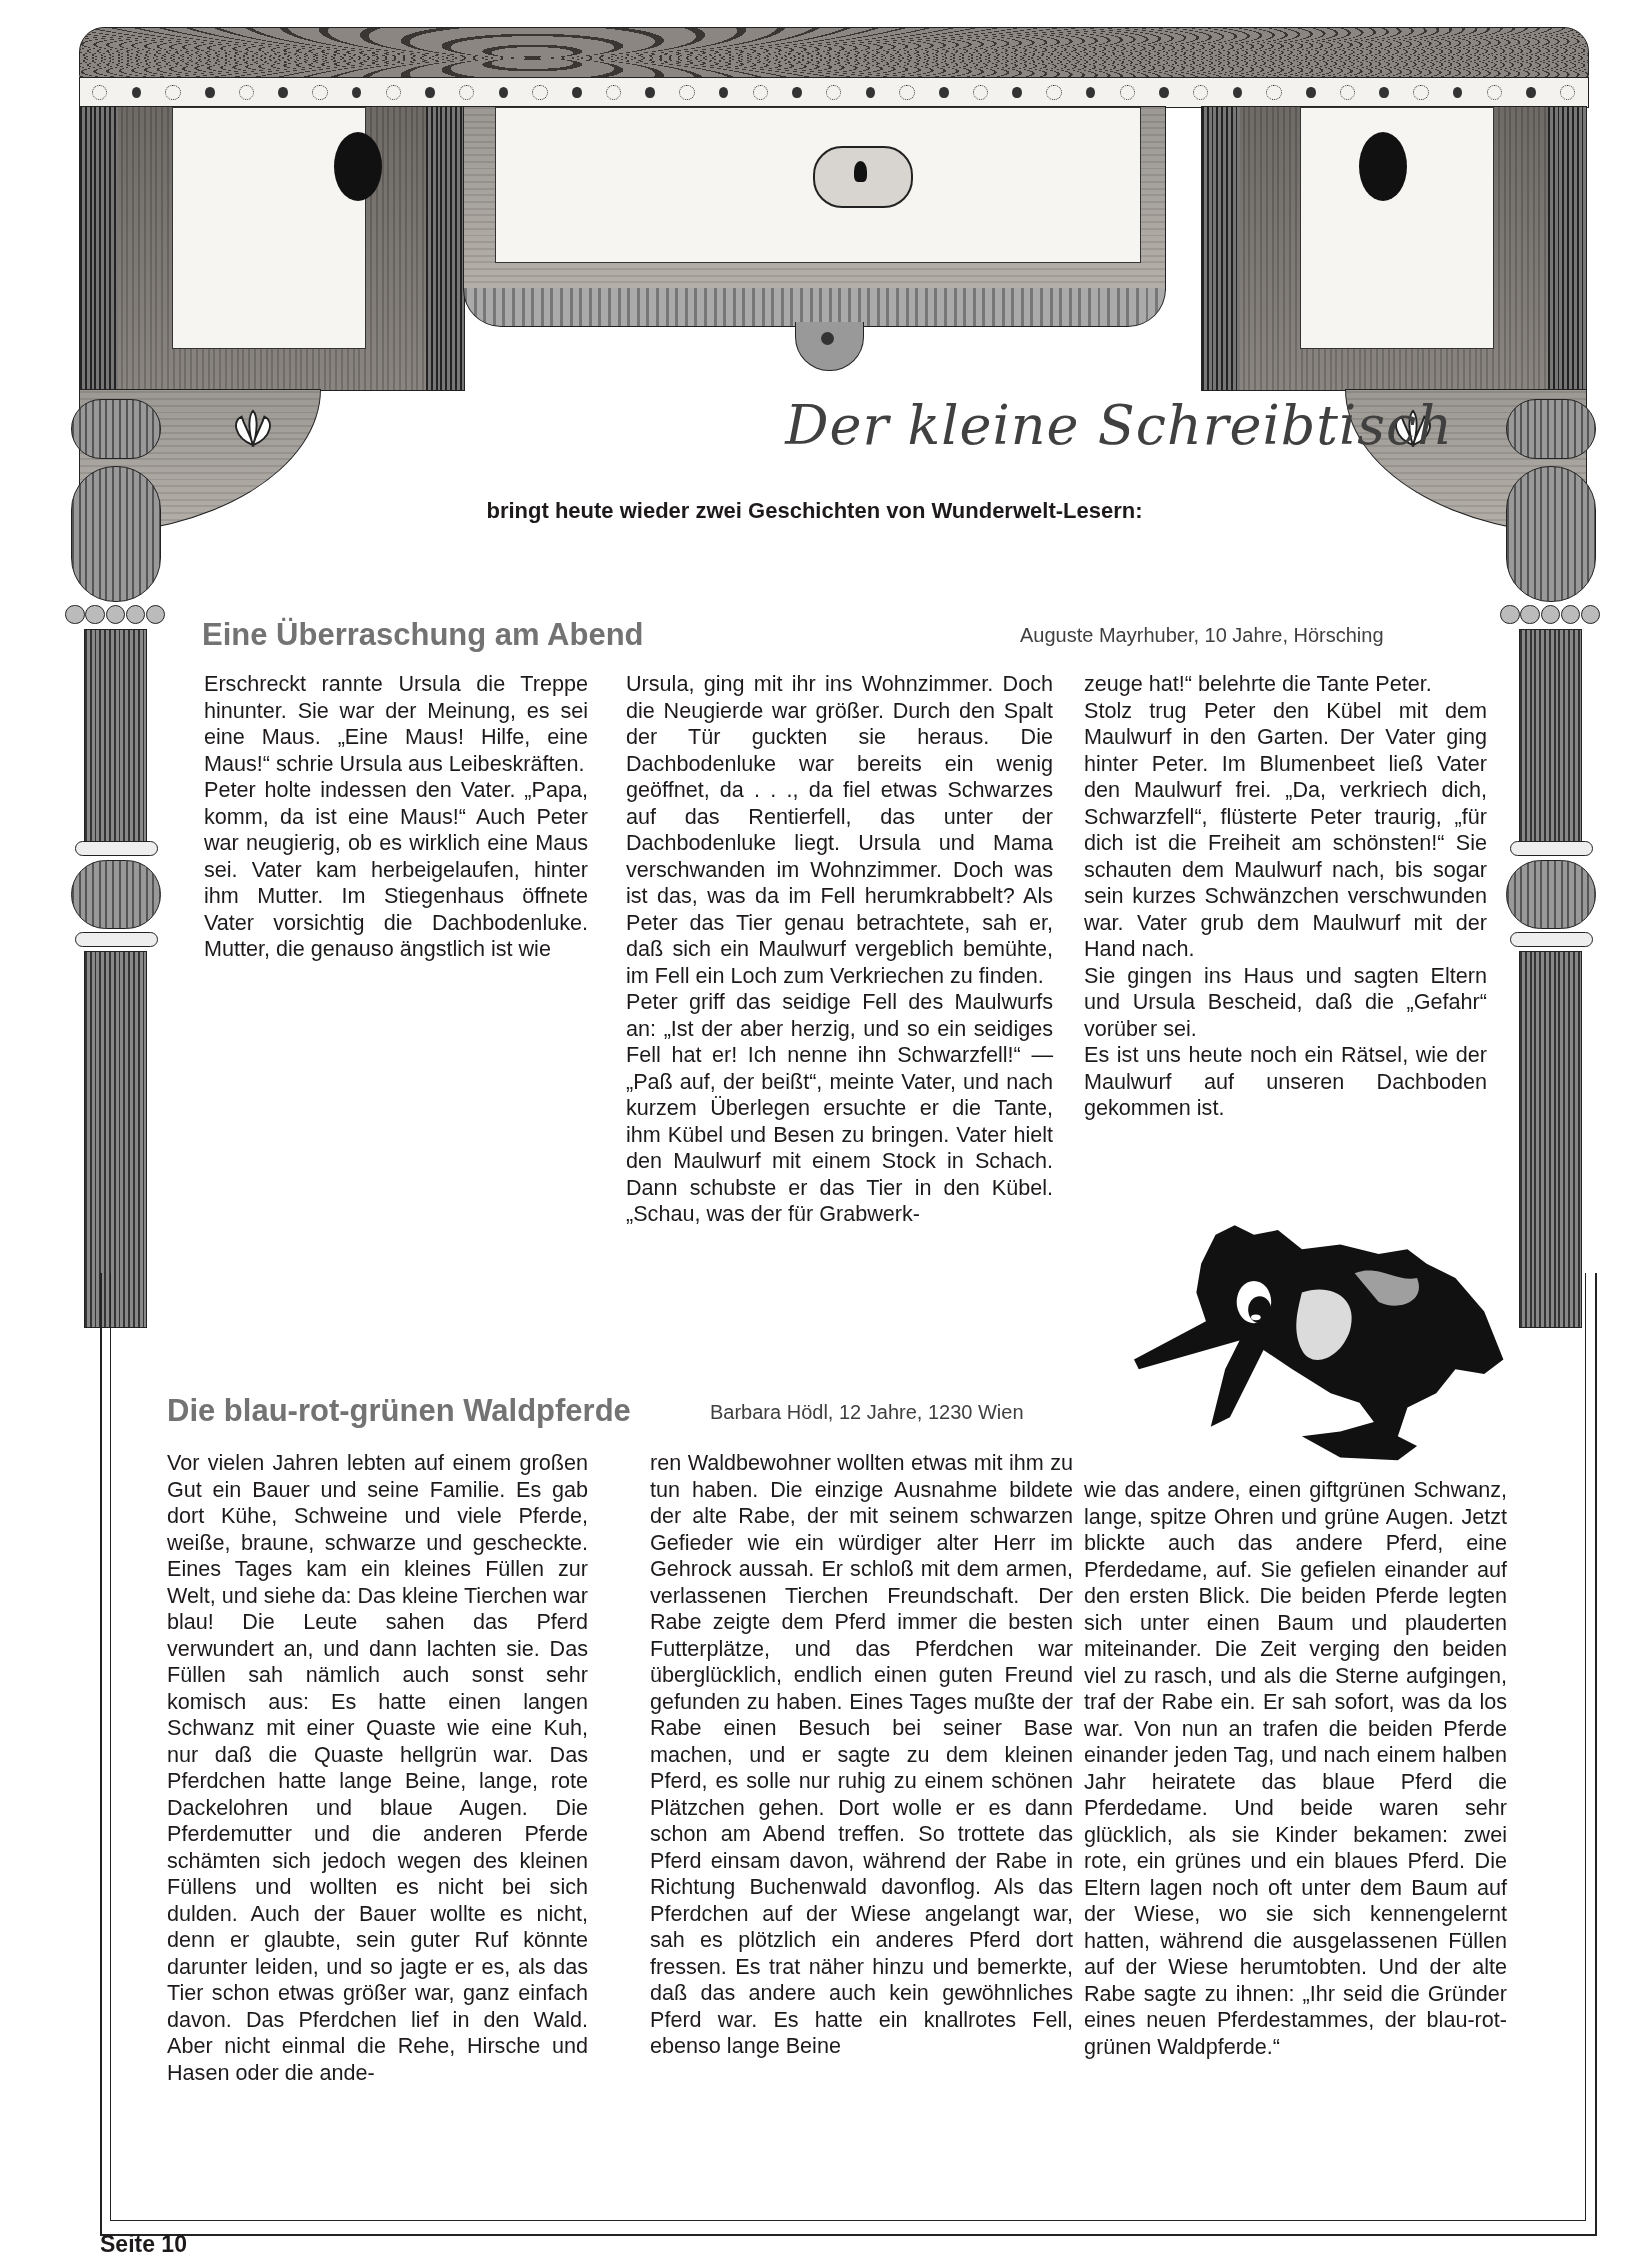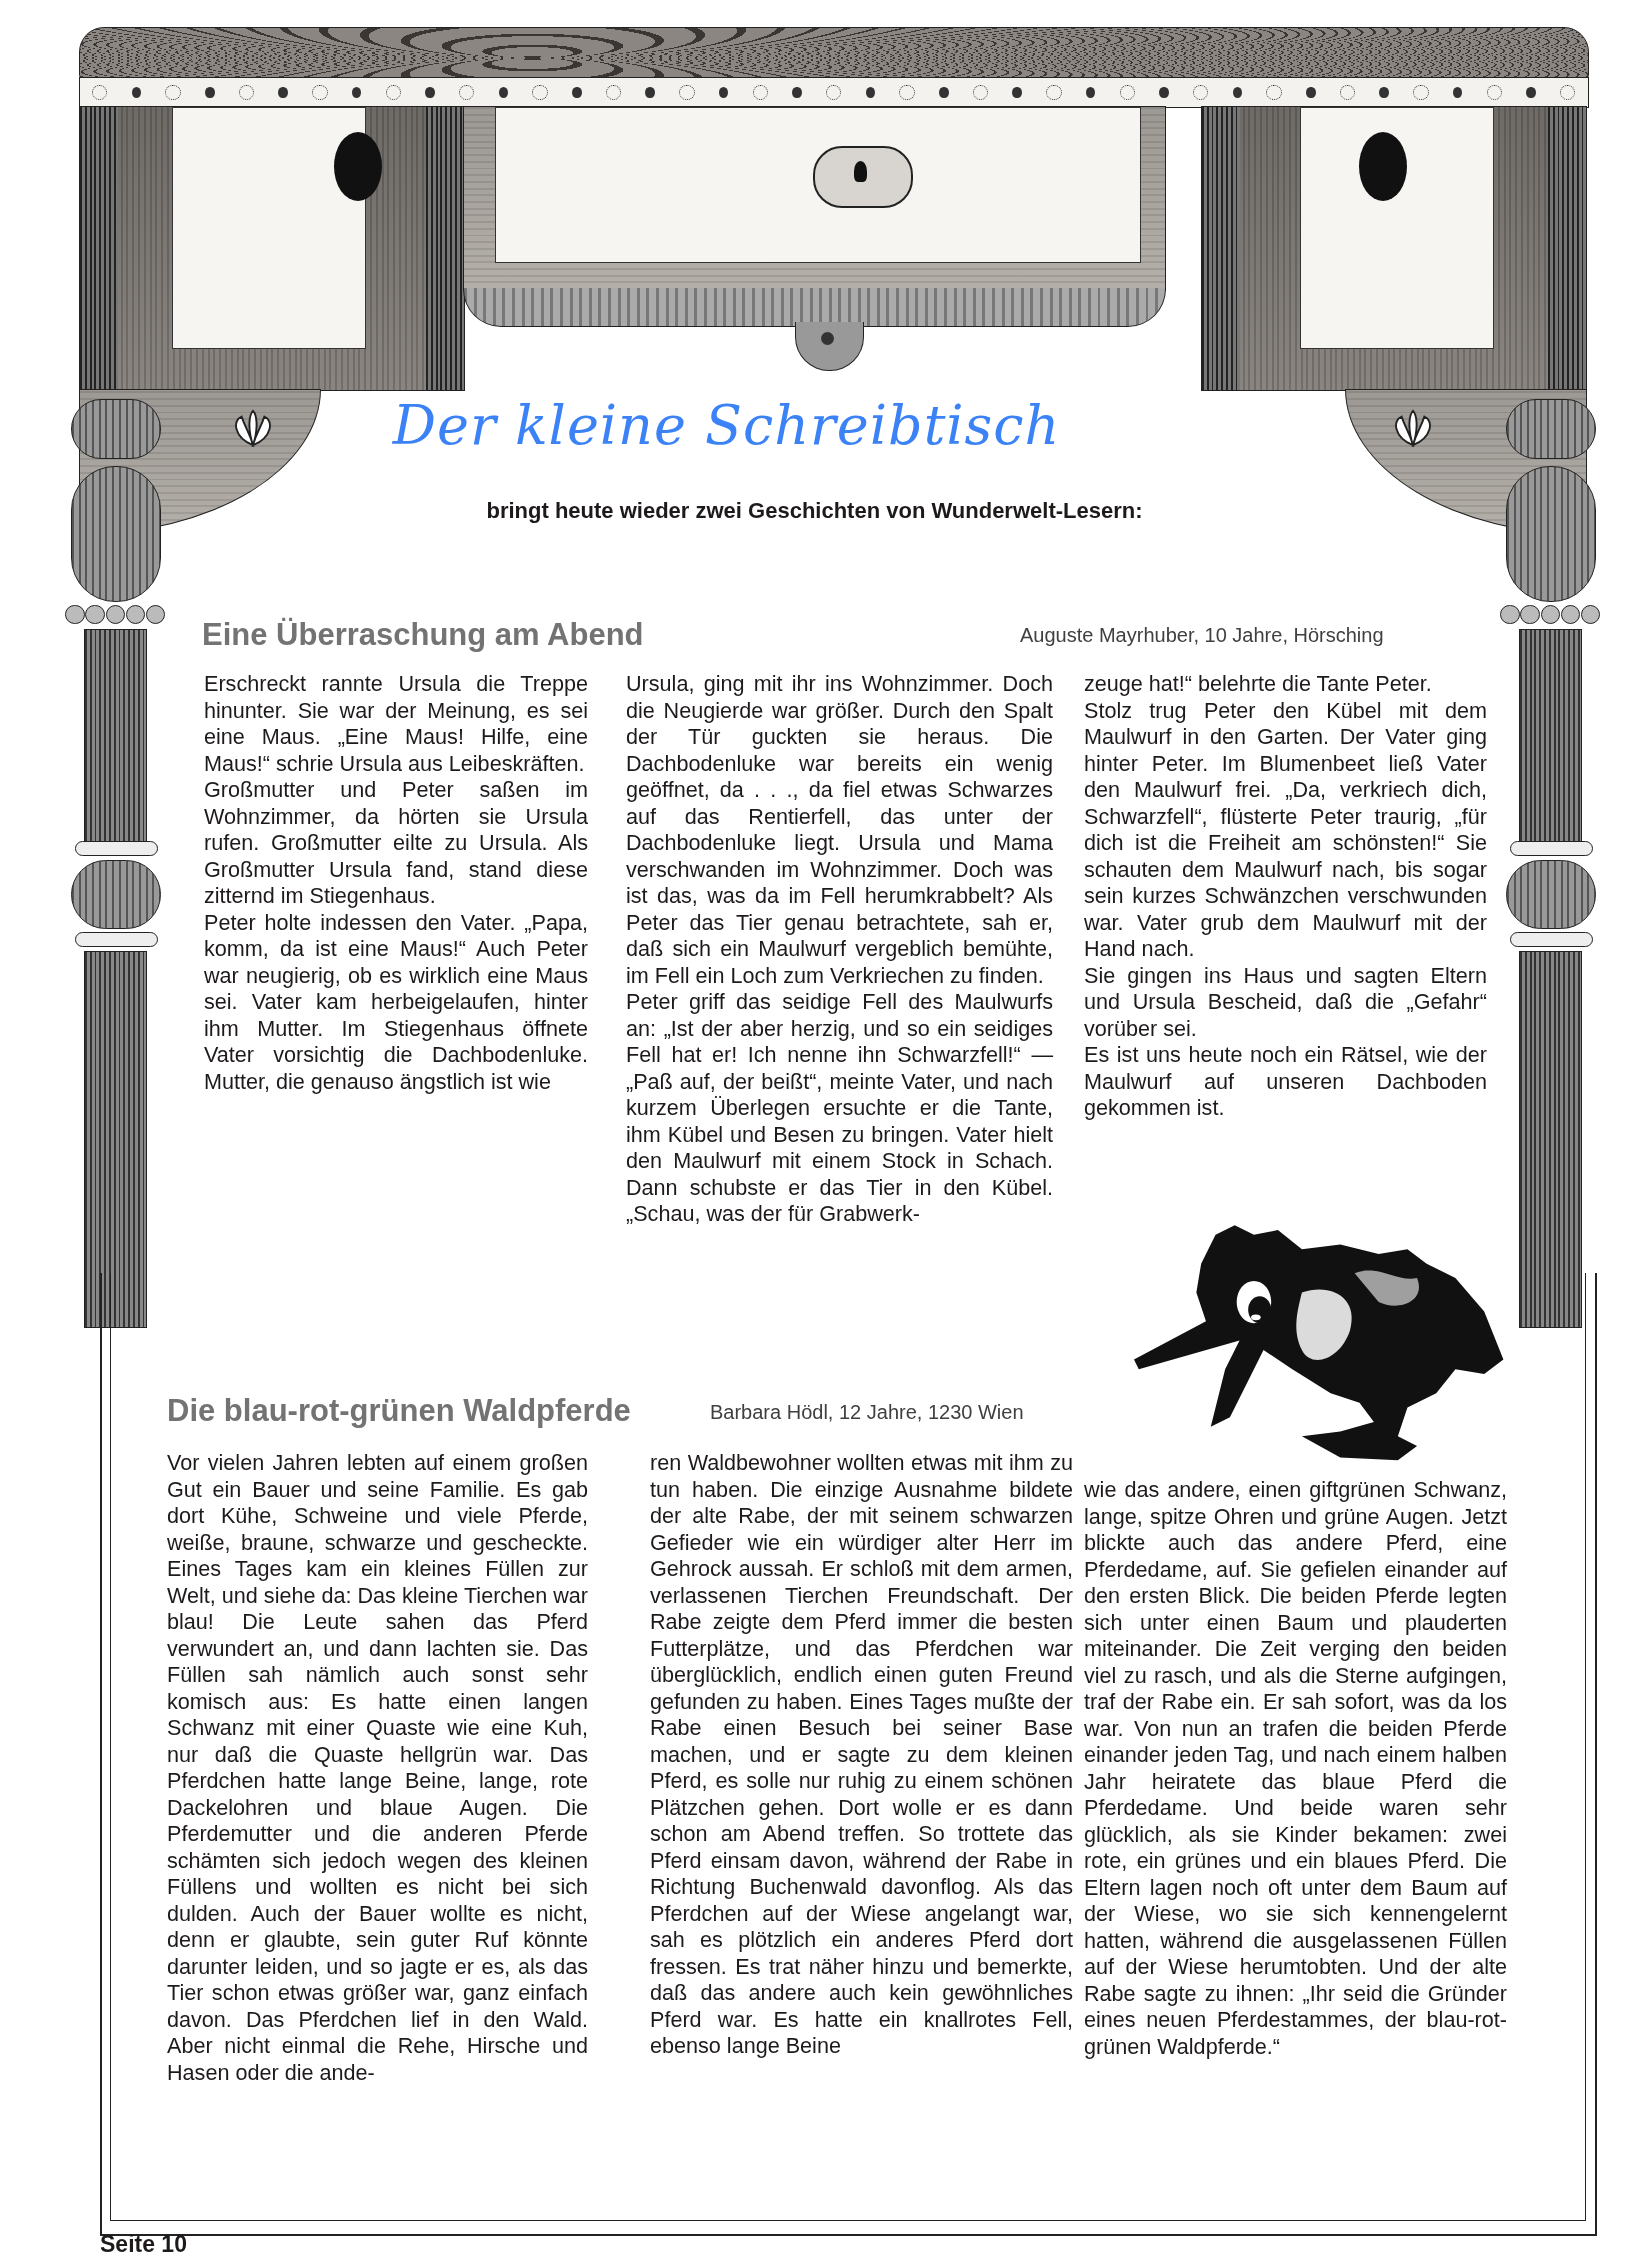--- a/index.html
+++ b/index.html
@@ -47,21 +47,21 @@
 
   .column-l { position:absolute; left:71px; top:389px; width:88px; height:937px; }
   .column-r { position:absolute; right:35px; top:389px; width:88px; height:937px; }
   .turn { position:absolute; left:0; width:88px; border:1.9px solid #222; border-radius:44px; background:repeating-linear-gradient(90deg,#555 0 1.9px,#999 1.9px 6.7px); }
   .shaft { position:absolute; left:13.4px; width:61px; border:1.9px solid #222; background:repeating-linear-gradient(90deg,#333 0 1.9px,#888 1.9px 4.8px); }
   .ring { position:absolute; left:3.8px; width:81px; height:13.4px; border:1.9px solid #222; border-radius:7.7px; background:#eee; }
   .beads { position:absolute; left:-5.8px; width:100px; height:19px; display:flex; justify-content:space-between; }
   .beads i { width:17.3px; height:17.3px; border:1.9px solid #222; border-radius:50%; background:#bbb; display:block; }
 
   
-  .script-title { position:absolute; left:0; width:1453px; top:394px; text-align:center; font-family:"DejaVu Serif", serif; font-style:italic; font-size:54px; letter-spacing:1px; color:#3b82f6; }
+  .script-title { position:absolute; left:0; width:1453px; top:394px; text-align:right; font-family:"DejaVu Serif", serif; font-style:italic; font-size:54px; letter-spacing:1px; color:#404040; }
   .intro { position:absolute; left:0; width:1629px; top:498px; text-align:center; font-weight:bold; font-size:22px; color:#1e1a1a; }
 
   
   .story-title { position:absolute; font-weight:bold; color:#737373; font-size:31px; line-height:35px; }
   .byline { position:absolute; font-size:20px; line-height:25px; color:#404040; }
   .col { position:absolute; font-size:21.6px; line-height:26.5px; text-align:justify; color:#1e1a1a; }
   .col p { margin:0; }
 
   
   .bird { position:absolute; left:1110px; top:1206px; width:403px; height:264px; }
@@ -189,21 +189,20 @@
 </div>
 
 <div class="script-title">Der kleine Schreibtisch</div>
 <div class="intro">bringt heute wieder zwei Geschichten von Wunderwelt-Lesern:</div>
 
 <div class="story-title" style="left:202px;top:617px">Eine Überraschung am Abend</div>
 <div class="byline" style="left:1020px;top:623px">Auguste Mayrhuber, 10 Jahre, Hörsching</div>
 
 <div class="col" style="left:204px;top:671px;width:384px">
   <p>Erschreckt rannte Ursula die Treppe hinunter. Sie war der Meinung, es sei eine Maus. „Eine Maus! Hilfe, eine Maus!“ schrie Ursula aus Leibeskräften.</p>
-  <p>Großmutter und Peter saßen im Wohnzimmer, da hörten sie Ursula rufen. Großmutter eilte zu Ursula. Als Großmutter Ursula fand, stand diese zitternd im Stiegenhaus.</p>
   <p>Peter holte indessen den Vater. „Papa, komm, da ist eine Maus!“ Auch Peter war neugierig, ob es wirklich eine Maus sei. Vater kam herbeigelaufen, hinter ihm Mutter. Im Stiegenhaus öffnete Vater vorsichtig die Dachbodenluke. Mutter, die genauso ängstlich ist wie</p>
 </div>
 <div class="col" style="left:626px;top:671px;width:427px">
   <p>Ursula, ging mit ihr ins Wohnzimmer. Doch die Neugierde war größer. Durch den Spalt der Tür guckten sie heraus. Die Dachbodenluke war bereits ein wenig geöffnet, da . . ., da fiel etwas Schwarzes auf das Rentierfell, das unter der Dachbodenluke liegt. Ursula und Mama verschwanden im Wohnzimmer. Doch was ist das, was da im Fell herumkrabbelt? Als Peter das Tier genau betrachtete, sah er, daß sich ein Maulwurf vergeblich bemühte, im Fell ein Loch zum Verkriechen zu finden.</p>
   <p>Peter griff das seidige Fell des Maulwurfs an: „Ist der aber herzig, und so ein seidiges Fell hat er! Ich nenne ihn Schwarzfell!“ — „Paß auf, der beißt“, meinte Vater, und nach kurzem Überlegen ersuchte er die Tante, ihm Kübel und Besen zu bringen. Vater hielt den Maulwurf mit einem Stock in Schach. Dann schubste er das Tier in den Kübel. „Schau, was der für Grabwerk-</p>
 </div>
 <div class="col" style="left:1084px;top:671px;width:403px">
   <p>zeuge hat!“ belehrte die Tante Peter.</p>
   <p>Stolz trug Peter den Kübel mit dem Maulwurf in den Garten. Der Vater ging hinter Peter. Im Blumenbeet ließ Vater den Maulwurf frei. „Da, verkriech dich, Schwarzfell“, flüsterte Peter traurig, „für dich ist die Freiheit am schönsten!“ Sie schauten dem Maulwurf nach, bis sogar sein kurzes Schwänzchen verschwunden war. Vater grub dem Maulwurf mit der Hand nach.</p>
   <p>Sie gingen ins Haus und sagten Eltern und Ursula Bescheid, daß die „Gefahr“ vorüber sei.</p>

